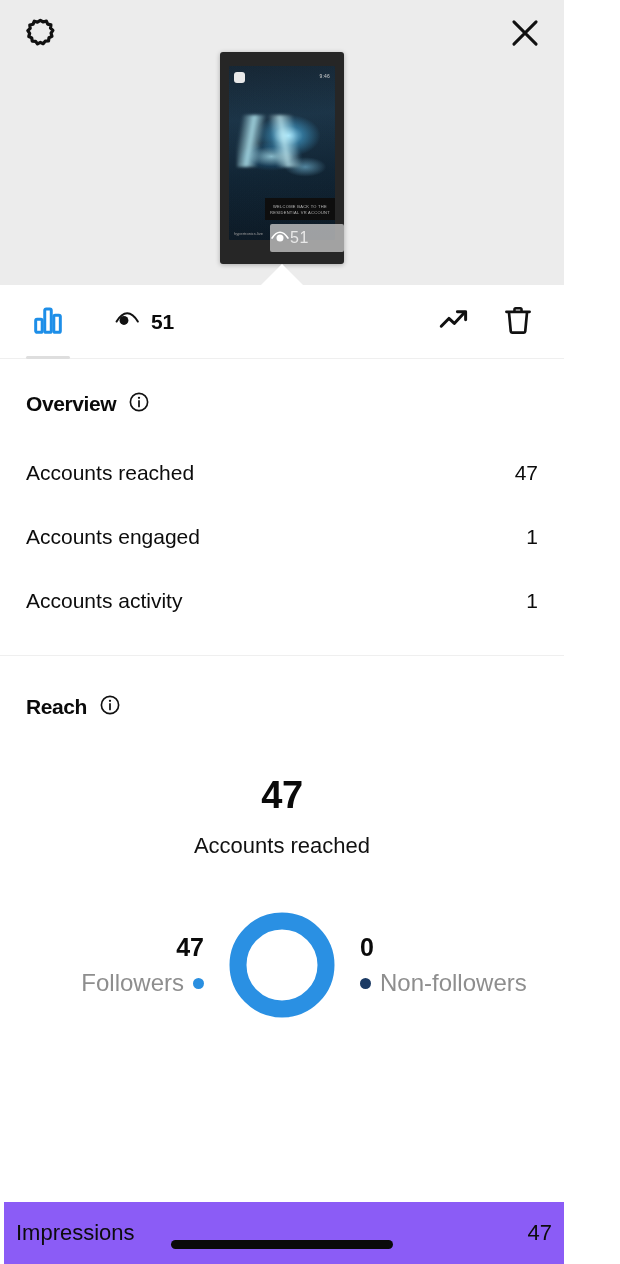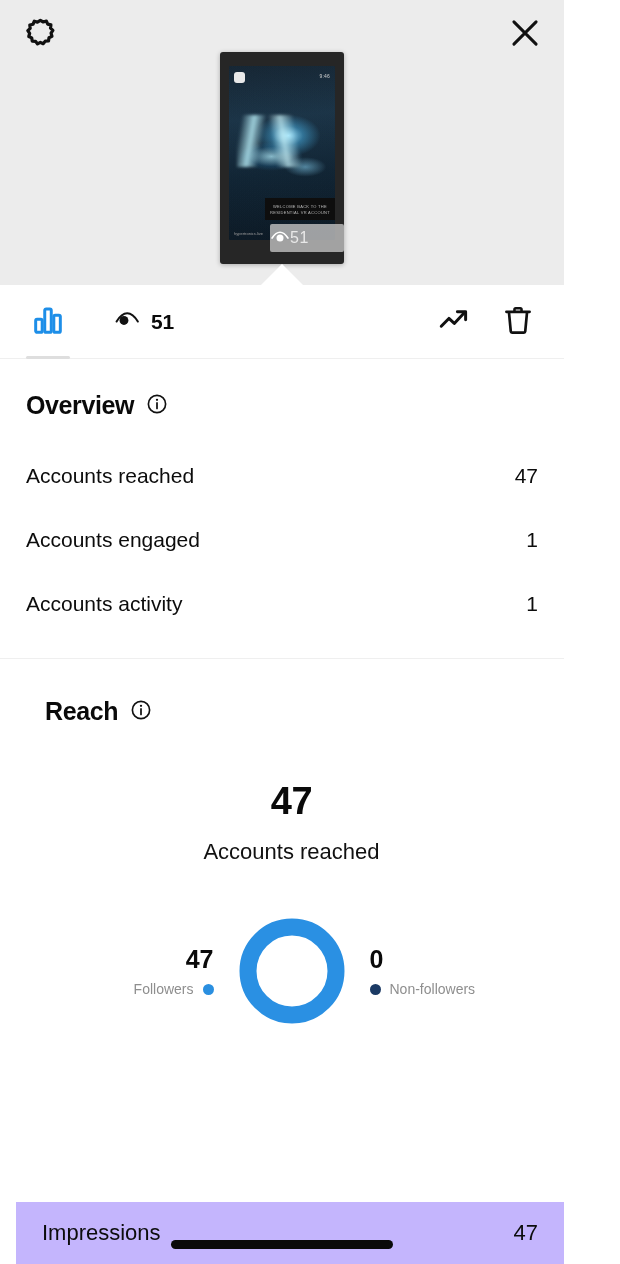--- a/index.html
+++ b/index.html
@@ -146,35 +146,35 @@
     cursor:pointer;
   }
   .tb-icon + .tb-icon { margin-left:16px; }
 
   
   .section { padding:0 26px; background:#fff; }
   .section-head {
     display:flex; align-items:center; gap:12px;
   }
   .section-title {
-    font-size:25px; font-weight:700; color:#0a0a0a; letter-spacing:-0.4px;
+    font-size:21px; font-weight:700; color:#0a0a0a; letter-spacing:-0.4px;
   }
   .overview-block { padding-top:32px; }
   .stat-row {
     display:flex; align-items:center; justify-content:space-between;
     height:64px;
   }
   .stat-label { font-size:21px; color:#0c0c0c; font-weight:400; }
   .stat-value { font-size:21px; color:#0c0c0c; font-weight:400; }
   .divider {
     height:1px; background:#efefef; margin-top:22px;
   }
 
   
-  .reach-block { padding-top:38px;margin-left:19px; }
+  .reach-block { padding-top:38px; }
   .reach-hero {
     margin-top:54px;
     text-align:center;
   }
   .reach-hero-num {
     font-size:38px; font-weight:700; color:#0a0a0a; letter-spacing:-0.5px;
   }
   .reach-hero-label {
     margin-top:16px;
     font-size:22px; color:#111; font-weight:400;
@@ -187,32 +187,32 @@
   .donut-side {
     width:190px;
     display:flex; flex-direction:column;
   }
   .donut-side.left { align-items:flex-end; padding-right:18px; }
   .donut-side.right { align-items:flex-start; padding-left:18px; }
   .side-num { font-size:25px; font-weight:700; color:#0a0a0a; }
   .side-legend {
     margin-top:7px;
     display:flex; align-items:center; gap:9px;
-    font-size:14px; color:#8e8e8e; font-weight:400;
+    font-size:24px; color:#8e8e8e; font-weight:400;
   }
   .dot { width:11px; height:11px; border-radius:50%; display:inline-block; }
   .donut-wrap { width:120px; height:120px; position:relative; flex:none; }
 
   
   .impressions-row {
-    position:absolute; left:16px; right:0; bottom:0;
+    position:absolute; left:4px; right:0; bottom:0;
     height:62px;
-    padding:0 26px;
+    padding:0 12px;
     display:flex; align-items:center; justify-content:space-between;
-    background:#c4b5fd;
+    background:#8b5cf6;
   }
   .imp-label { font-size:22px; color:#0c0c0c; font-weight:400; }
   .imp-value { font-size:22px; color:#0c0c0c; font-weight:400; }
   .home-indicator {
     position:absolute; left:50%; transform:translateX(-50%);
     bottom:15px;
     width:222px; height:9px;
     background:#0a0a0a; border-radius:6px;
     z-index:9;
   }

